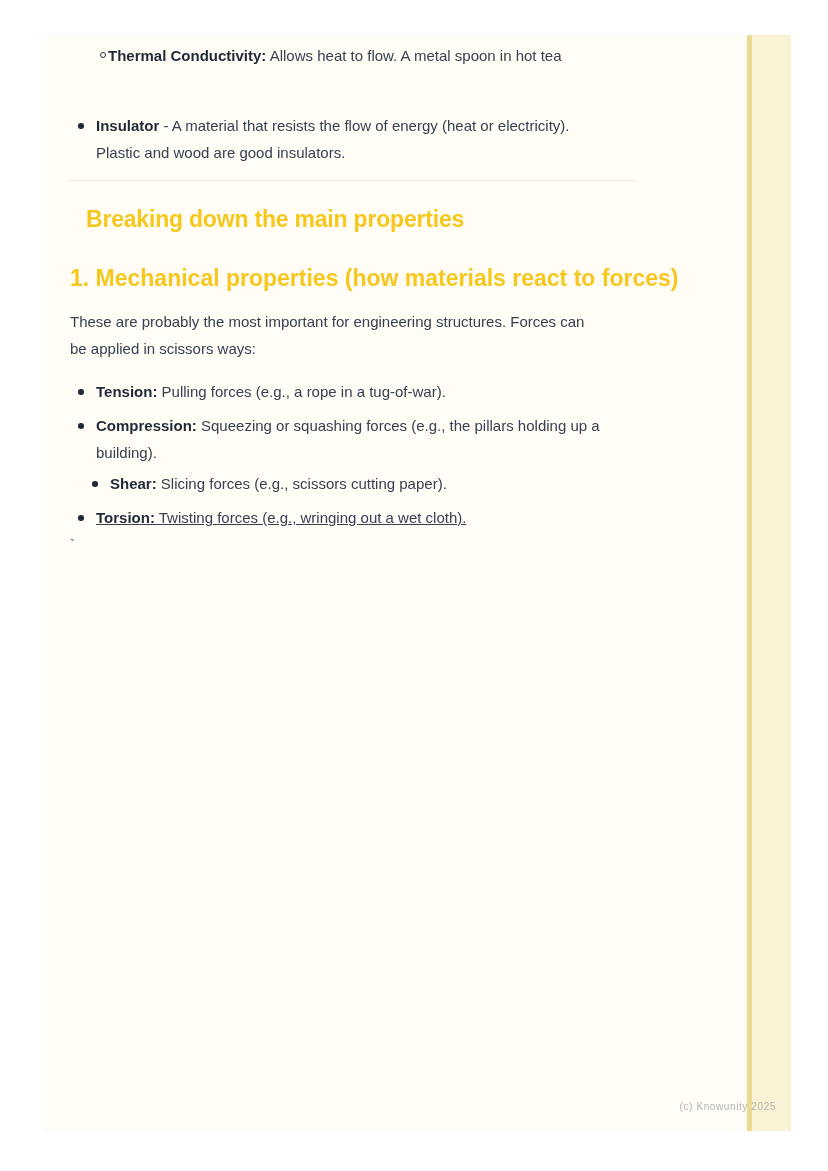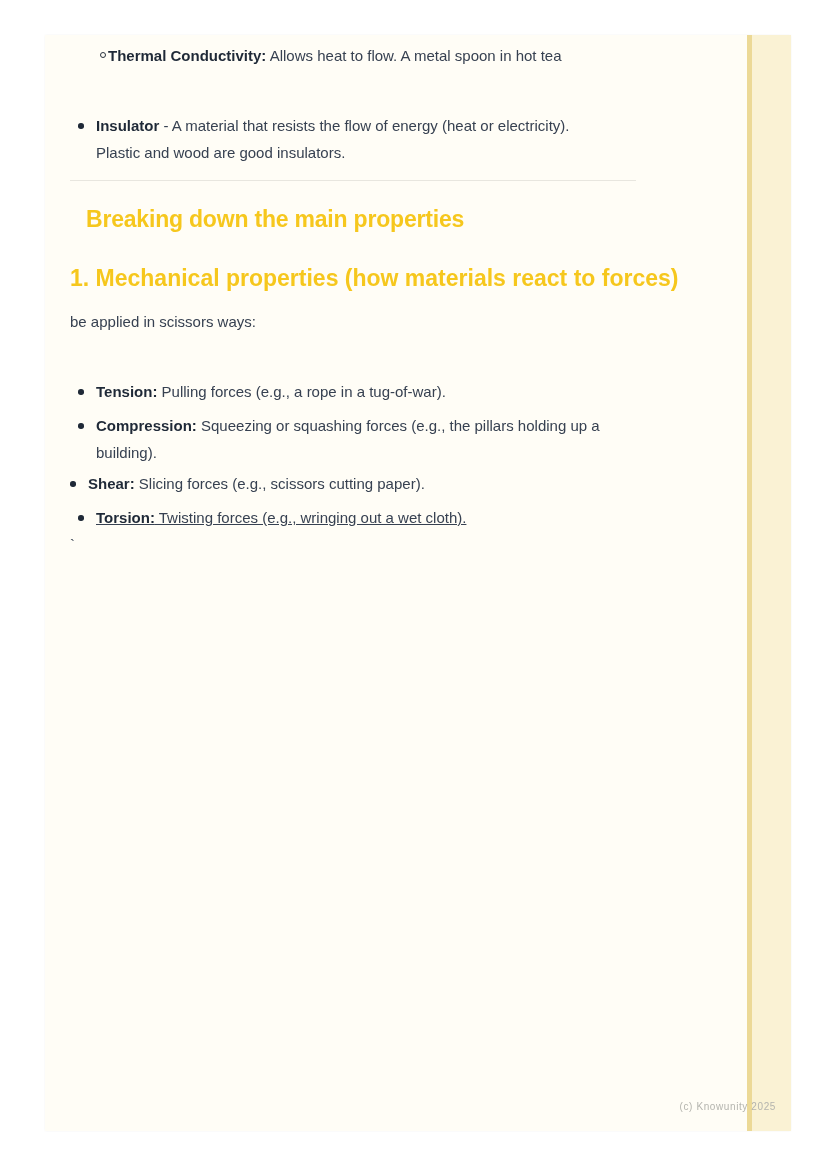--- a/index.html
+++ b/index.html
@@ -115,39 +115,40 @@
   </div>
 </div>
 
 <div class="divider"></div>
 
 <div class="h2">Breaking down the main properties</div>
 
 <div class="h3">1. Mechanical properties (how materials react to forces)</div>
 
 <div class="paragraph">
+  <div class="line">These are probably the most important for engineering structures. Forces can</div>
   <div class="line">be applied in scissors ways:</div>
 </div>
 
 <div class="list-item" style="left:78px; top:378px;">
   <span class="marker disc"></span>
   <div class="li-text">
     <div class="line"><span class="b">Tension:</span><span> Pulling forces (e.g., a rope in a tug-of-war).</span></div>
   </div>
 </div>
 
 <div class="list-item" style="left:78px; top:412px;">
   <span class="marker disc"></span>
   <div class="li-text">
     <div class="line"><span class="b">Compression:</span><span> Squeezing or squashing forces (e.g., the pillars holding up a</span></div>
     <div class="line">building).</div>
   </div>
 </div>
 
-<div class="list-item" style="left:70px; top:470px;">
+<div class="list-item" style="left:92px; top:470px;">
   <span class="marker disc"></span>
   <div class="li-text">
     <div class="line"><span class="b">Shear:</span><span> Slicing forces (e.g., scissors cutting paper).</span></div>
   </div>
 </div>
 
 <div class="list-item" style="left:78px; top:504px;text-decoration:underline;">
   <span class="marker disc"></span>
   <div class="li-text">
     <div class="line"><span class="b">Torsion:</span><span> Twisting forces (e.g., wringing out a wet cloth).</span></div>

